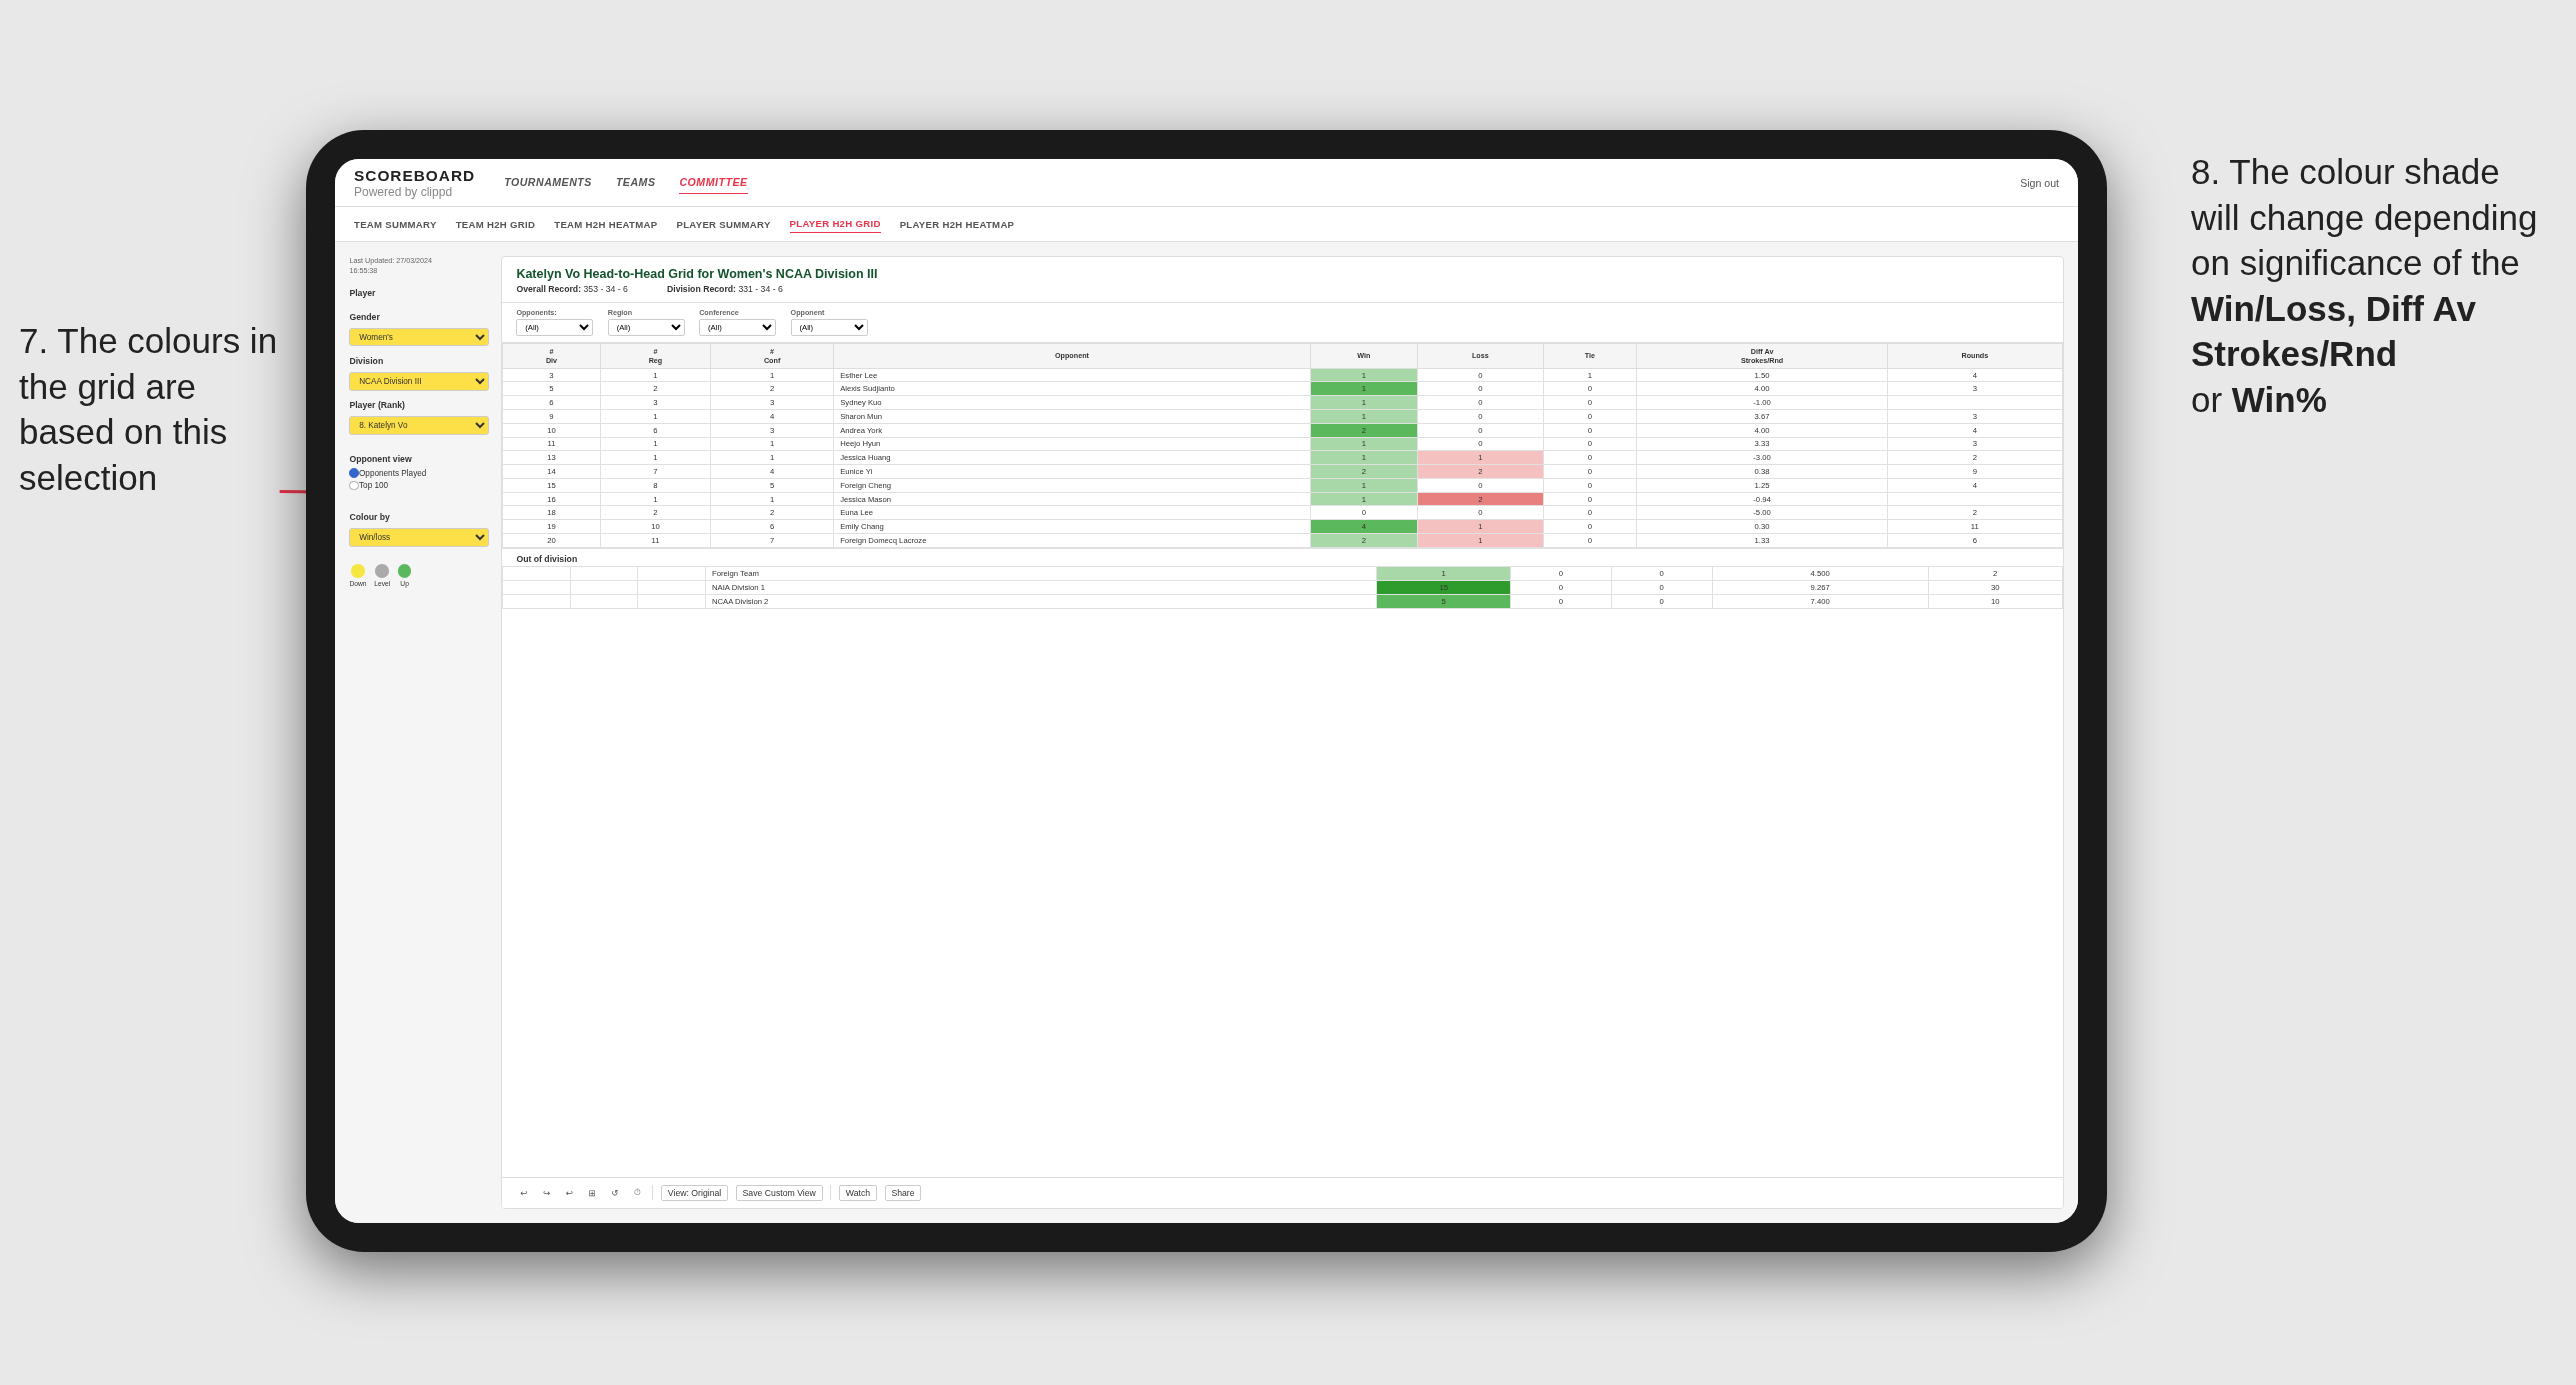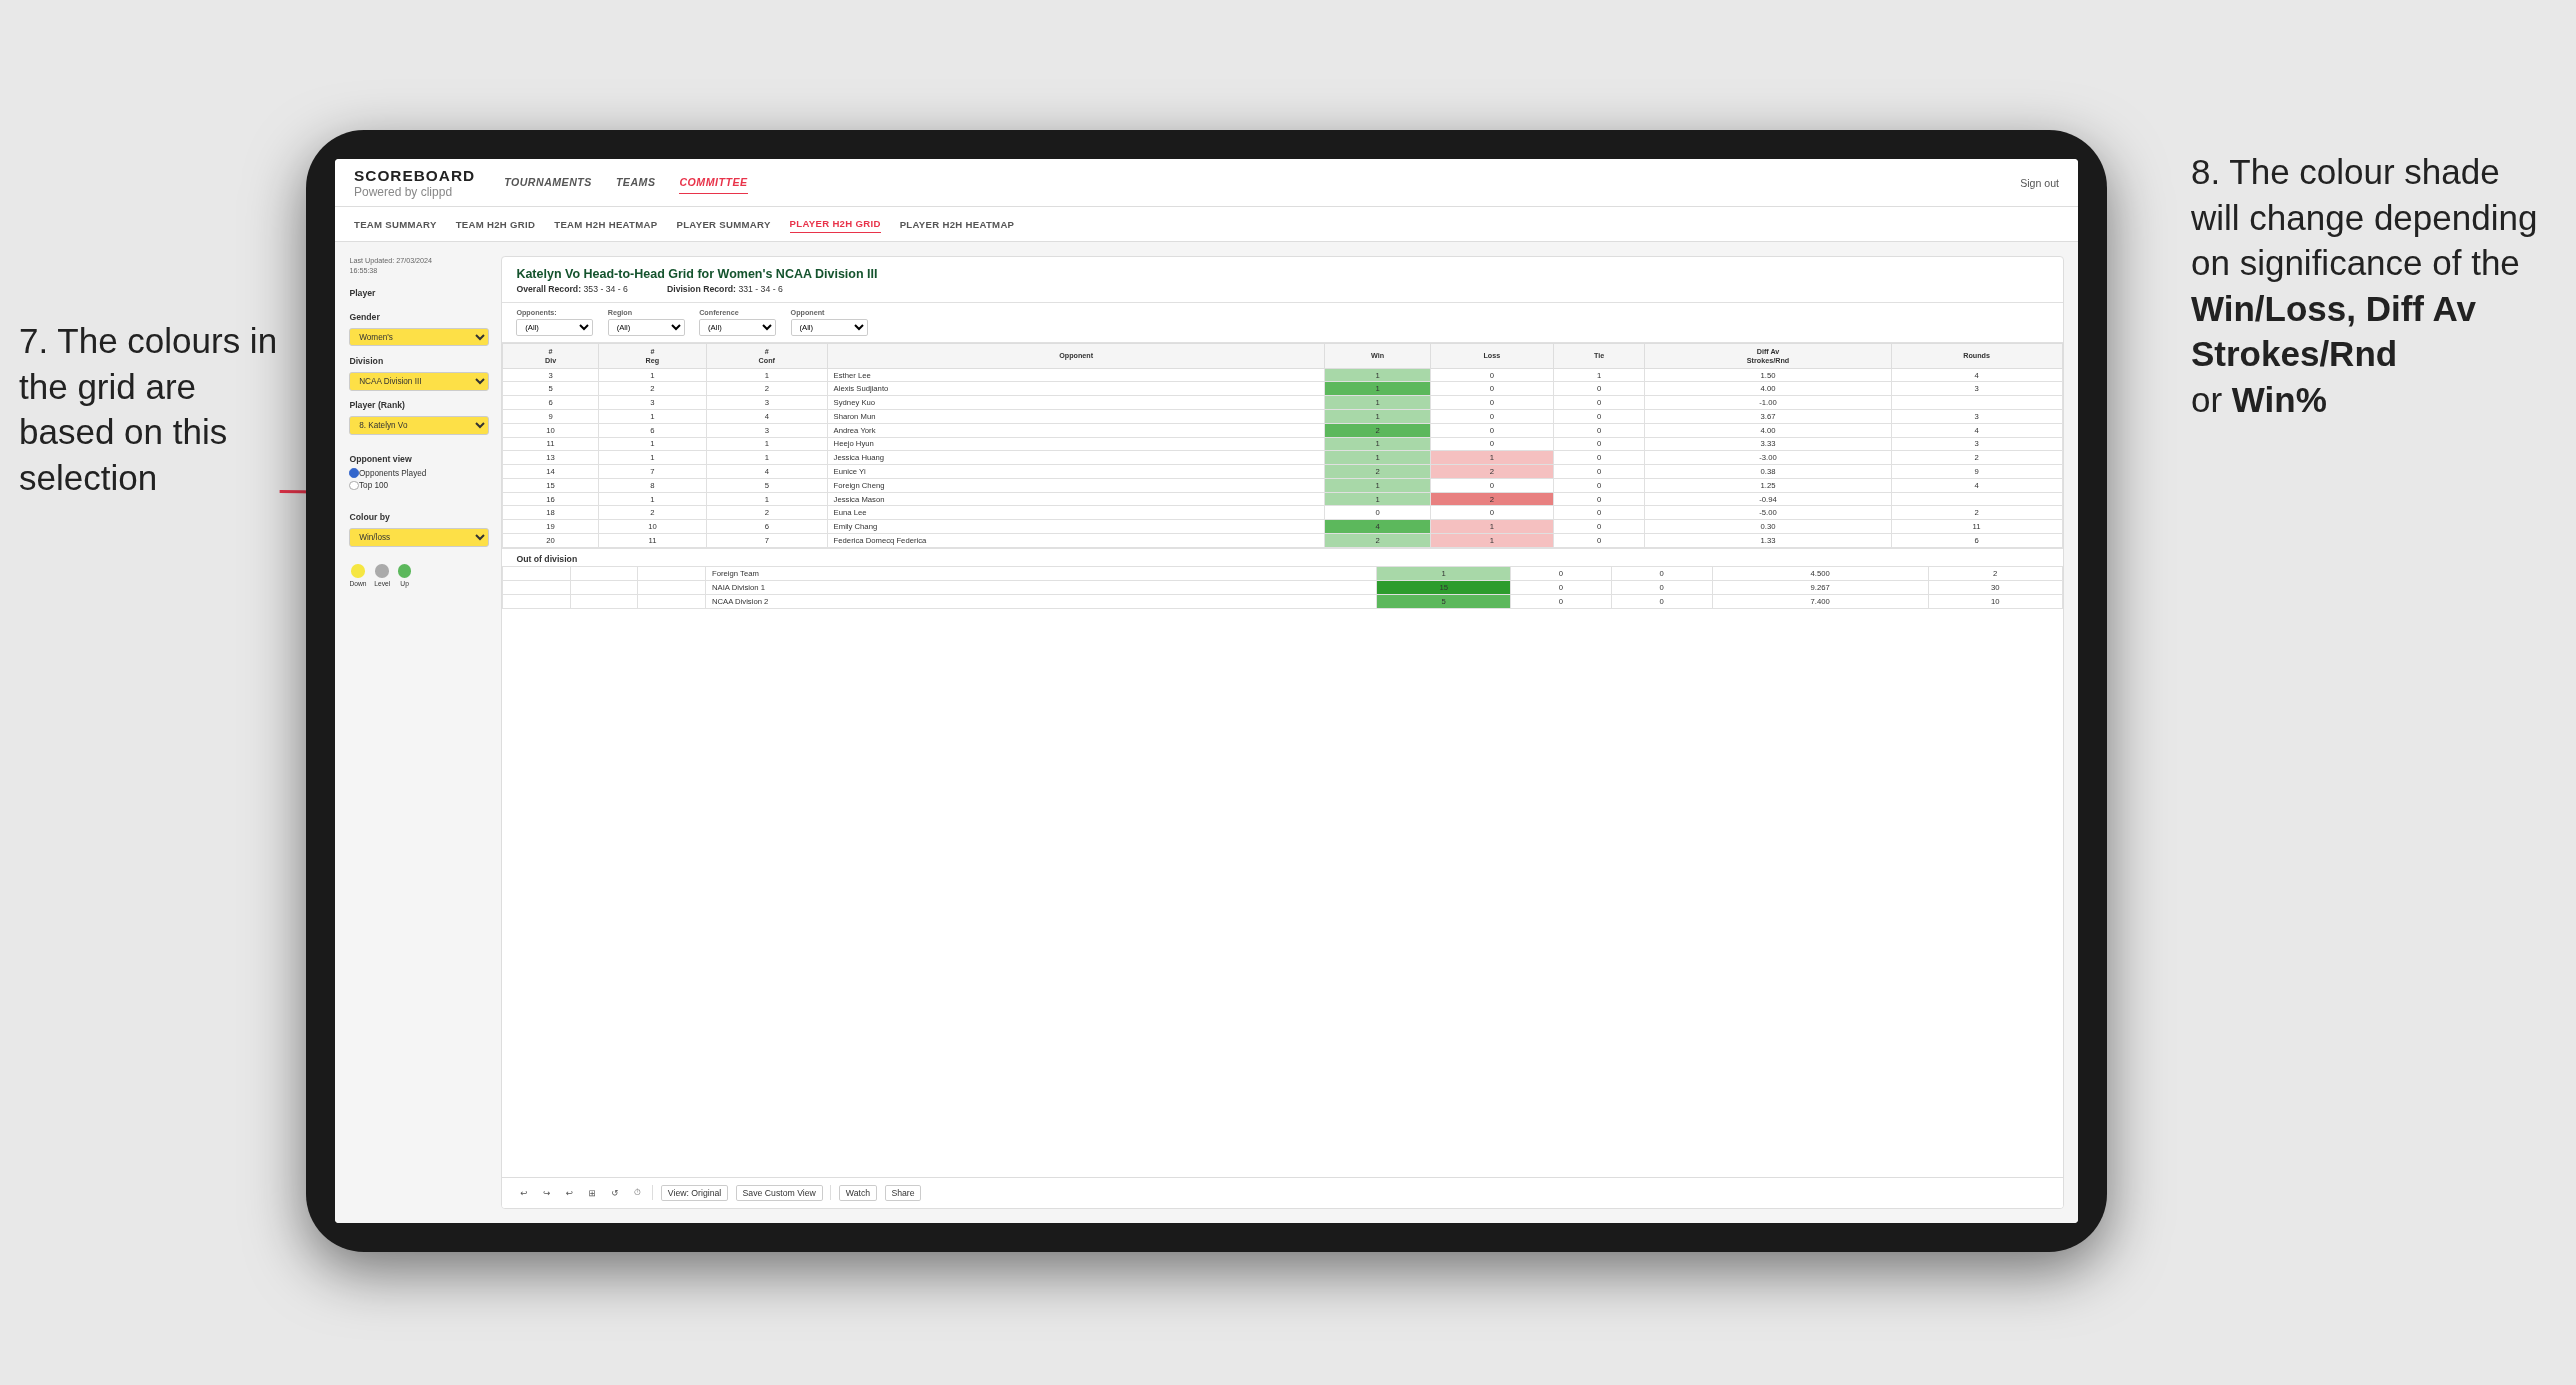--- a/index.html
+++ b/index.html
@@ -44,21 +44,21 @@
       height: 1122px;
       background: #1a1a1a;
       border-radius: 58px;
       box-shadow: 0 19px 58px rgba(0,0,0,0.5);
       padding: 29px;
     }
     .tablet-screen {
       width: 100%;
       height: 100%;
       background: #f0f0f0;
-      border-radius: 4px;
+      border-radius: 24px;
       overflow: hidden;
       display: flex;
       flex-direction: column;
     }
 
     
     .app-header {
       background: white;
       border-bottom: 1px solid #ddd;
       padding: 0 19px;
@@ -694,21 +694,21 @@
       <td class="win-medium">4</td>
       <td class="loss-light">1</td>
       <td>0</td>
       <td>0.30</td>
       <td>11</td>
     </tr>
                 <tr>
       <td>20</td>
       <td>11</td>
       <td>7</td>
-      <td class="td-opponent">Federica Domecq Federica</td>
+      <td class="td-opponent">Foreign Domecq Lacroze</td>
       <td class="win-light">2</td>
       <td class="loss-light">1</td>
       <td>0</td>
       <td>1.33</td>
       <td>6</td>
     </tr>
               </tbody>
           </table>
 
           <div class="section-divider">Out of division</div>

